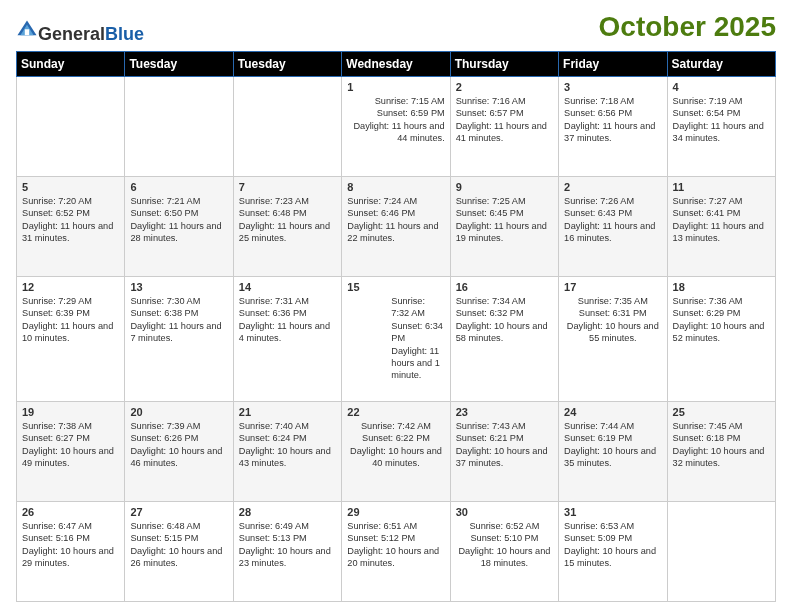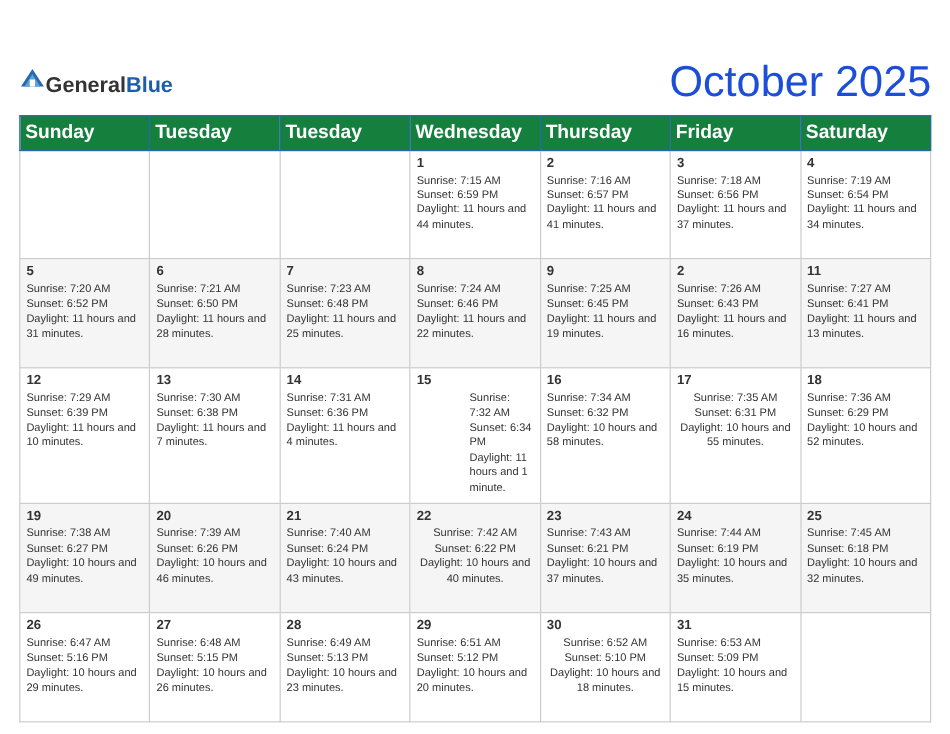--- a/index.html
+++ b/index.html
@@ -13,23 +13,22 @@
     .page {
       width: 792px;
       height: 612px;
       padding: 12px 16px 10px 16px;
       display: flex;
       flex-direction: column;
     }
     .header {
       display: flex;
       justify-content: space-between;
-      align-items: center;
+      align-items: flex-end;
       margin-bottom: 8px;
-      margin-top: 36px;
     }
     .logo {
       display: flex;
       align-items: flex-end;
       gap: 0;
     }
     .logo-text {
       font-size: 18px;
       font-weight: bold;
       color: #333;
@@ -38,41 +37,41 @@
     .logo-text span.blue { color: #1a5fa8; }
     .logo-icon {
       width: 22px;
       height: 22px;
       margin-bottom: 2px;
     }
     .title-block {
       text-align: right;
     }
     .main-title {
-      font-size: 36px;
-      font-weight: normal;
-      color: #1d4ed8;
+      font-size: 28px;
+      font-weight: bold;
+      color: #4d7c0f;
       line-height: 1.1;
     }
     .subtitle {
       font-size: 14px;
       color: #555;
       margin-top: 2px;
     }
     .calendar {
       flex: 1;
       border: 1px solid #ccc;
       border-collapse: collapse;
       width: 100%;
       table-layout: fixed;
     }
     .calendar th {
-      background-color: #15803d;
+      background-color: #000000;
       color: #fff;
-      font-size: 16px;
+      font-size: 12px;
       font-weight: bold;
       padding: 5px 4px;
       text-align: left;
       border: 1px solid #2868b0;
     }
     .calendar td {
       border: 1px solid #ccc;
       vertical-align: top;
       padding: 4px 5px;
       font-size: 9.5px;
@@ -133,21 +132,21 @@
           <th>Saturday</th>
         </tr>
     </thead>
     <tbody id="calendar-body">
     <tr>
           <td class="empty"></td>
           <td class="empty"></td>
           <td class="empty"></td>
           <td>
             <span class="day-num">1</span>
-            <div class="cell-content" style="white-space: pre-line;">Sunrise: 7:15 AM
+            <div class="cell-content" style="white-space: pre-line; text-align: right;">Sunrise: 7:15 AM
 Sunset: 6:59 PM
 Daylight: 11 hours and 44 minutes.</div>
           </td>
           <td>
             <span class="day-num">2</span>
             <div class="cell-content" style="white-space: pre-line;">Sunrise: 7:16 AM
 Sunset: 6:57 PM
 Daylight: 11 hours and 41 minutes.</div>
           </td>
           <td>

